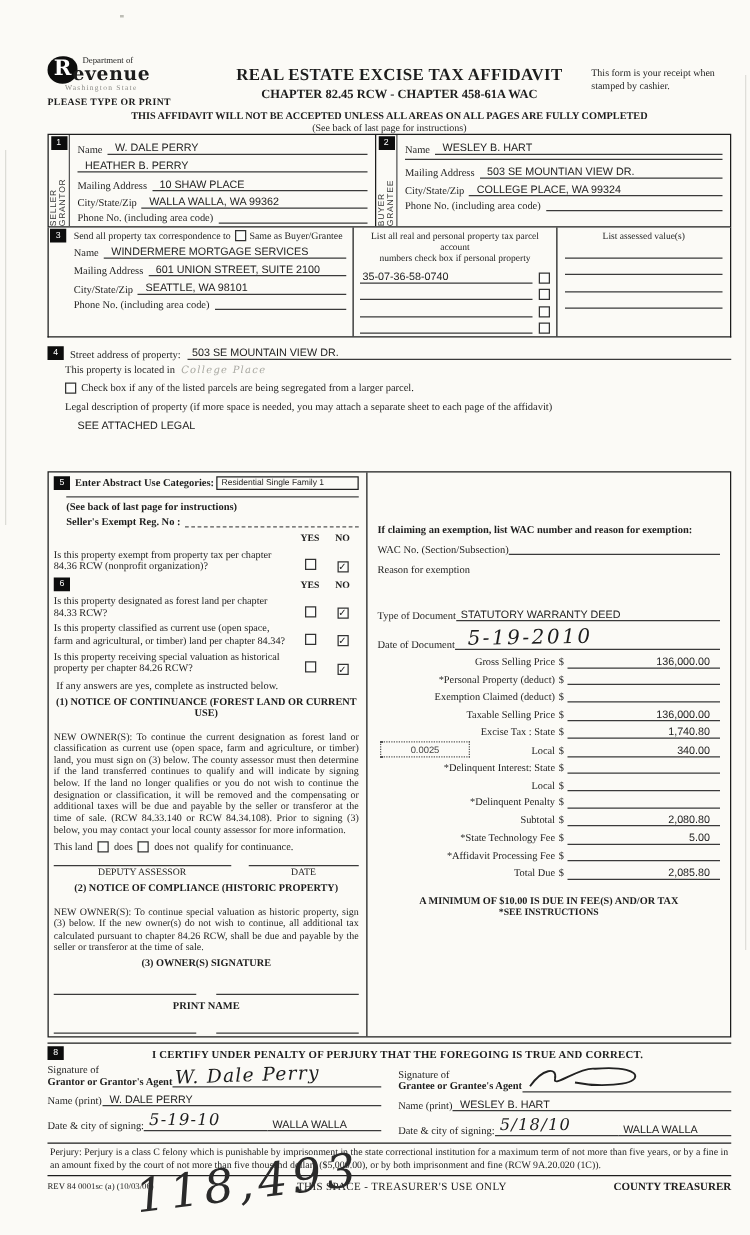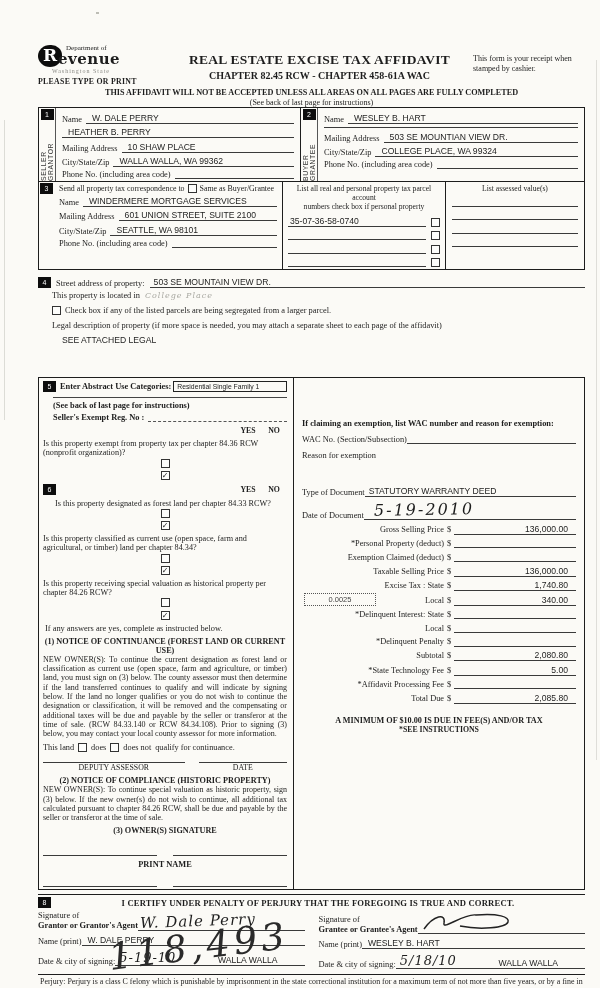--- a/index.html
+++ b/index.html
@@ -78,27 +78,27 @@
   .mright{ flex:1; padding:3px 8px 2px 8px; position:relative;}
   .abrow{ display:flex; align-items:center;}
   .abrow .abox{ flex:1; border:1.2px solid #222; margin-left:2px; padding:1px 3px; font-size:6.8px;}
   .ml-sep{ border-bottom:1px solid #444; margin:5px 0 3px 10px;}
   .indent{ margin-left:10px;}
   .exreg{ margin:3px 0 2px 10px; display:flex; align-items:flex-end;}
   .dashfill{ flex:1; border-bottom:1.6px dashed #555; margin-left:4px;}
   .qhdr{ display:flex; font-size:7.8px; font-weight:bold; margin-top:4px;}
   .qhdr span{ width:26px; text-align:center;}
   .qhdr .grow{ flex:1;}
-  .qrow{ display:flex; align-items:center; margin-top:3.5px; font-size:8.2px; line-height:1.15;flex-direction:column;}
+  .qrow{ display:flex; align-items:flex-end; margin-top:3.5px; font-size:8.2px; line-height:1.15;}
   .qrow .qtext{ flex:1; padding-right:4px;}
   .qrow .qc{ width:26px; text-align:center; padding-top:1px;}
   .s6hdr{ display:flex; align-items:center; margin-top:4px;}
   .ifyes{ margin:4px 0 2px 2px;}
   .ntitle{ font-weight:bold; font-size:8.2px; text-align:center; margin-top:4px;}
-  .nbody{ font-size:8.0px; line-height:1.16; text-align:justify; margin-top:0;}
+  .nbody{ font-size:8.0px; line-height:1.16; text-align:justify; margin-top:10px;}
   .landline{ display:flex; align-items:center; gap:4px; margin-top:5px; font-size:8.3px;}
   .dalines{ display:flex; margin-top:10px; font-size:7.8px;}
   .dal{ flex:1.6; border-top:1px solid #3a3a3a; text-align:center; margin-right:14px;}
   .dar{ flex:1; border-top:1px solid #3a3a3a; text-align:center;}
   .sigpair{ display:flex; gap:16px; margin-top:11px;}
   .sigpair .sl{ flex:1; border-bottom:1px solid #3a3a3a; height:10px;}
   .printname{ text-align:center; font-weight:bold; margin-top:4px;}
   
   .pp{ line-height:1.3;}
   .exline{ margin-top:38px;}

